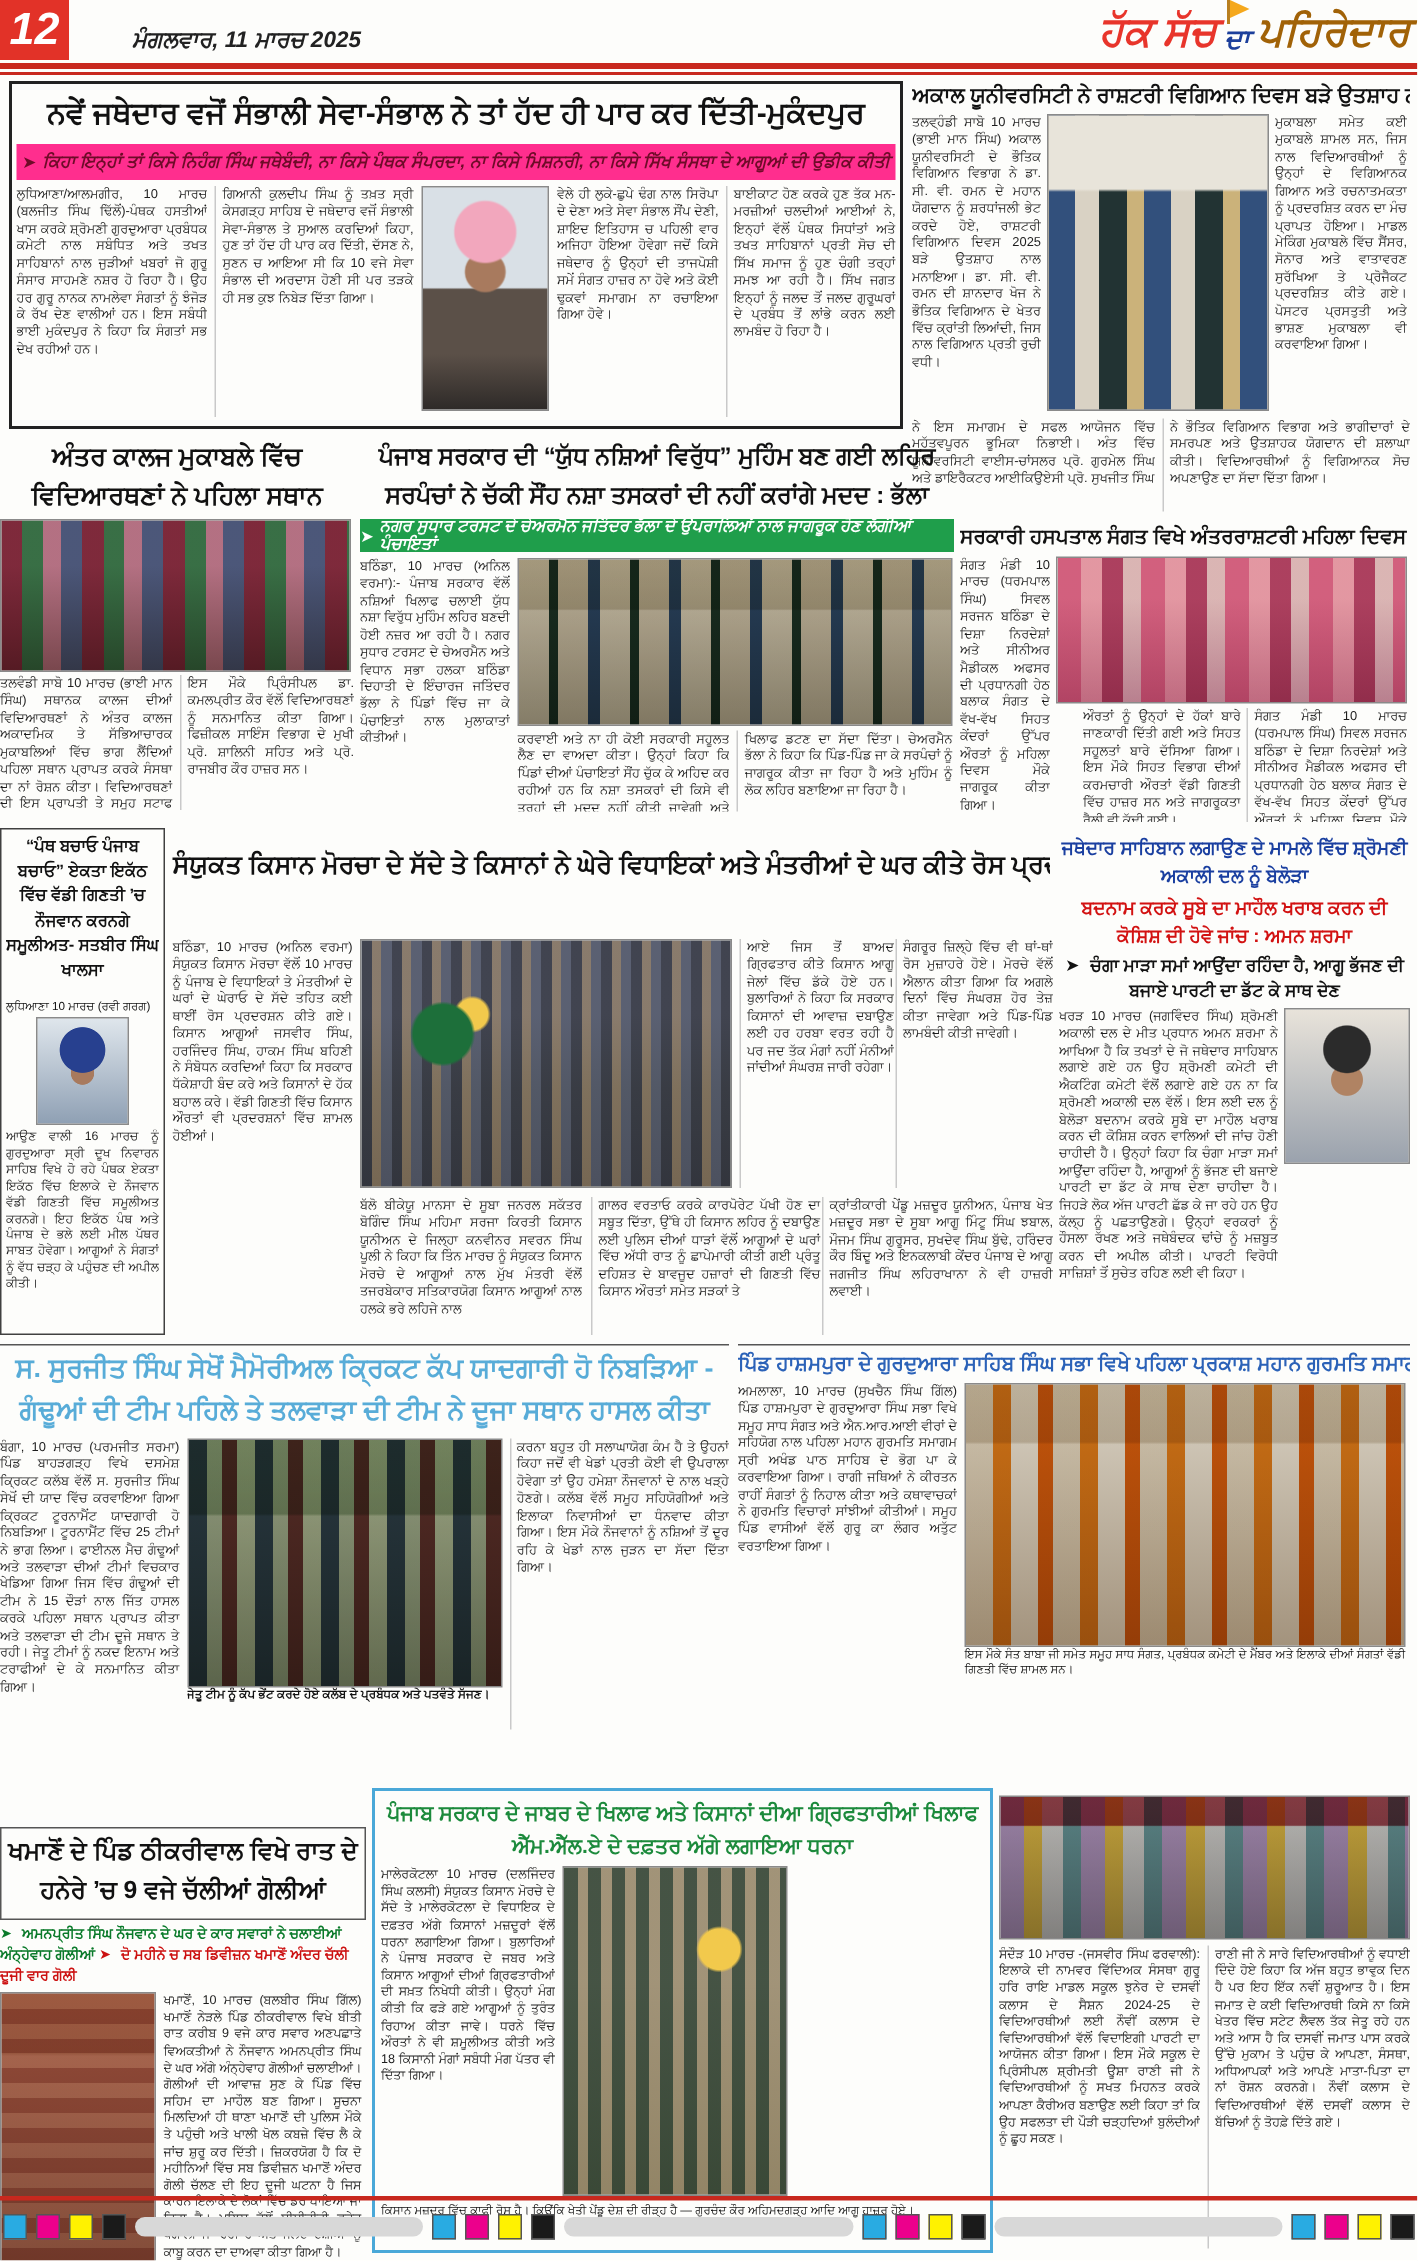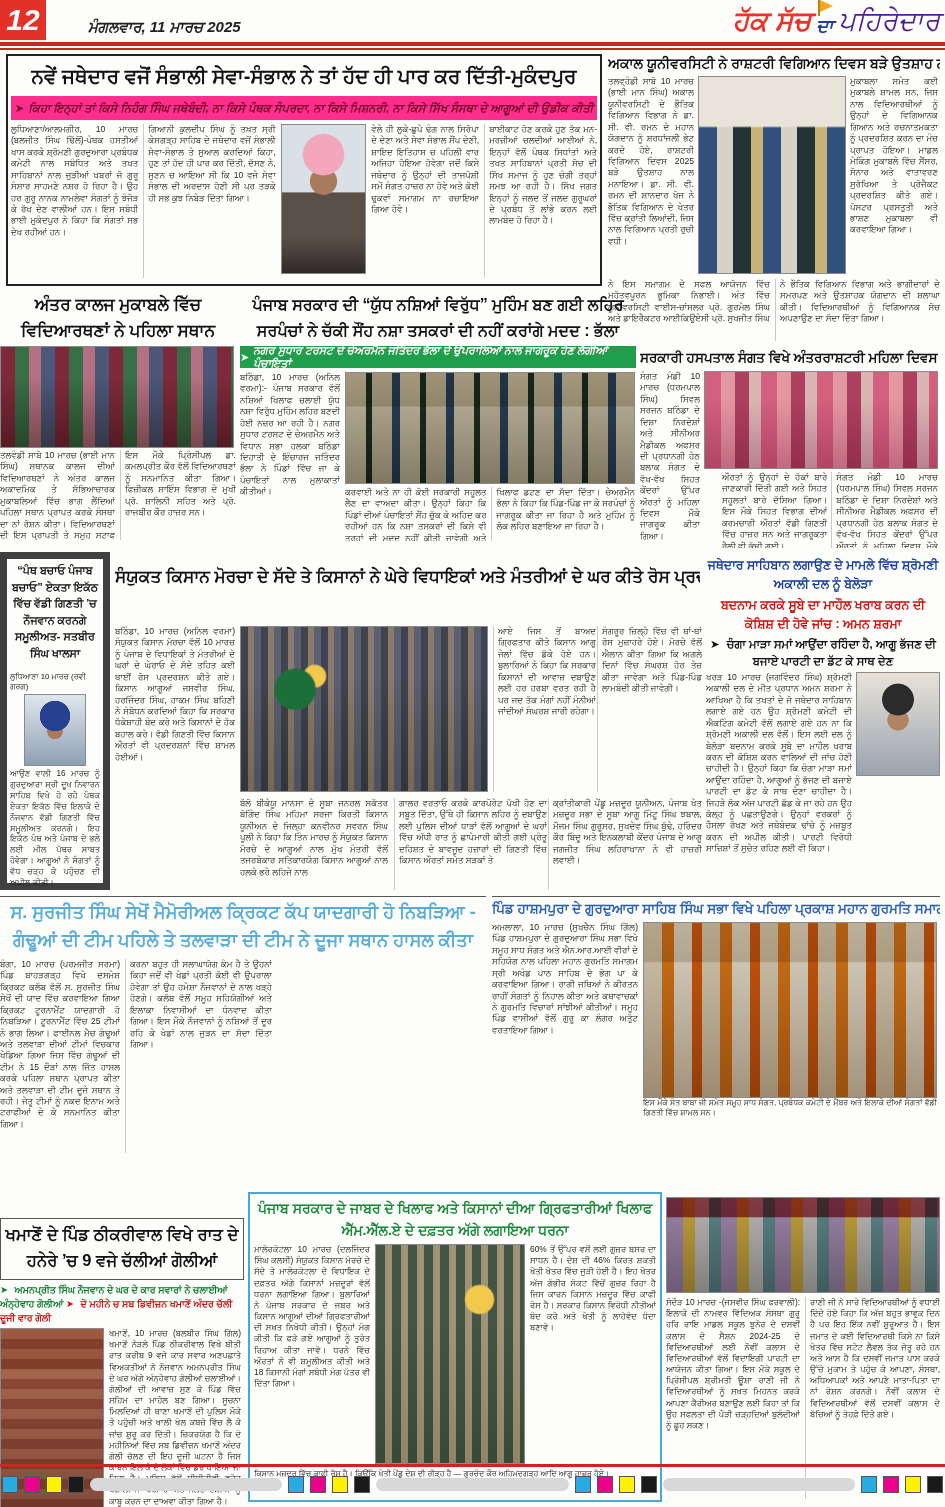--- a/index.html
+++ b/index.html
@@ -15,21 +15,21 @@
   .bargreen{background:#1f9e4b;color:#fff;font-weight:bold;font-style:italic;
            display:flex;align-items:center;justify-content:center;overflow:hidden;}
   .ptr{margin-right:4px;font-style:normal;}
   .rule-red{background:#c8281e;}
   
   .pgnum{background:#e23228;color:#fff;font-weight:bold;font-style:italic;font-size:30px;
          display:flex;align-items:center;justify-content:center;}
   .dateline{font-style:italic;font-weight:bold;font-size:15px;color:#222;}
   .brand{display:flex;align-items:flex-end;gap:5px;justify-content:flex-end;}
   .brand .r{color:#e8352b;font-weight:bold;font-style:italic;font-size:27px;}
-  .brand .b{color:#4c1d95;font-weight:normal;font-style:italic;font-size:27px;}
+  .brand .b{color:#a16207;font-weight:bold;font-style:italic;font-size:27px;}
   .brand .da{color:#1c3f9b;font-weight:bold;font-style:italic;font-size:18px;position:relative;}
   .flag{position:absolute;left:2px;top:-16px;width:2px;height:16px;background:#b87f1f;}
   .flag:after{content:"";position:absolute;left:2px;top:0;border-top:6px solid transparent;
               border-bottom:6px solid transparent;border-left:13px solid #f5a81c;}
   
   .ph-jathedar{background:radial-gradient(circle at 50% 20%,#f2a7bd 0 16%,transparent 17%),
      radial-gradient(circle at 50% 38%,#a87a5e 0 13%,transparent 14%),
      linear-gradient(180deg,#d9e0e6 0 45%,#5b5048 46% 75%,#2e2a28 100%);}
   .ph-univ{background:linear-gradient(180deg,#e8e4da 0 25%,transparent 26%),
      repeating-linear-gradient(90deg,#32507c 0 18px,#d9d2c4 18px 34px,#233 34px 52px,#cbb27a 52px 64px),
@@ -152,21 +152,21 @@
       <div style="width:234px;">
         <div class="photo ph-hospital" style="width:234px;height:98px;"></div>
         <div style="display:flex;gap:4px;height:76px;margin-top:3px;margin-left:18px;">
           <div class="col" style="width:116px;">ਔਰਤਾਂ ਨੂੰ ਉਨ੍ਹਾਂ ਦੇ ਹੱਕਾਂ ਬਾਰੇ ਜਾਣਕਾਰੀ ਦਿੱਤੀ ਗਈ ਅਤੇ ਸਿਹਤ ਸਹੂਲਤਾਂ ਬਾਰੇ ਦੱਸਿਆ ਗਿਆ। ਇਸ ਮੌਕੇ ਸਿਹਤ ਵਿਭਾਗ ਦੀਆਂ ਕਰਮਚਾਰੀ ਔਰਤਾਂ ਵੱਡੀ ਗਿਣਤੀ ਵਿੱਚ ਹਾਜ਼ਰ ਸਨ ਅਤੇ ਜਾਗਰੂਕਤਾ ਰੈਲੀ ਵੀ ਕੱਢੀ ਗਈ।</div>
           <div class="col colrule" style="width:112px;">ਸੰਗਤ ਮੰਡੀ 10 ਮਾਰਚ (ਧਰਮਪਾਲ ਸਿੰਘ) ਸਿਵਲ ਸਰਜਨ ਬਠਿੰਡਾ ਦੇ ਦਿਸ਼ਾ ਨਿਰਦੇਸ਼ਾਂ ਅਤੇ ਸੀਨੀਅਰ ਮੈਡੀਕਲ ਅਫਸਰ ਦੀ ਪ੍ਰਧਾਨਗੀ ਹੇਠ ਬਲਾਕ ਸੰਗਤ ਦੇ ਵੱਖ-ਵੱਖ ਸਿਹਤ ਕੇਂਦਰਾਂ ਉੱਪਰ ਔਰਤਾਂ ਨੂੰ ਮਹਿਲਾ ਦਿਵਸ ਮੌਕੇ ਜਾਗਰੂਕ ਕੀਤਾ ਗਿਆ।</div>
         </div>
       </div>
     </div>
   </div>
 
-  <div class="abs" style="left:0;top:552px;width:110px;height:338px;border:7px solid #404040;padding:3px;box-sizing:border-box;">
+  <div class="abs" style="left:0;top:552px;width:110px;height:338px;border:1px solid #404040;padding:3px;box-sizing:border-box;">
     <div class="hl" style="font-size:11px;line-height:1.5;height:108px;">“ਪੰਥ ਬਚਾਓ ਪੰਜਾਬ ਬਚਾਓ” ਏਕਤਾ ਇਕੱਠ ਵਿੱਚ ਵੱਡੀ ਗਿਣਤੀ ’ਚ ਨੌਜਵਾਨ ਕਰਨਗੇ ਸਮੂਲੀਅਤ- ਸਤਬੀਰ ਸਿੰਘ ਖਾਲਸਾ</div>
     <div style="font-size:7.8px;font-weight:normal;margin:2px 0;">ਲੁਧਿਆਣਾ 10 ਮਾਰਚ (ਰਵੀ ਗਰਗ)</div>
     <div class="photo ph-khalsa" style="width:62px;height:72px;margin:0 auto 3px;"></div>
     <div class="col" style="font-size:8.2px;height:128px;">ਆਉਣ ਵਾਲੀ 16 ਮਾਰਚ ਨੂੰ ਗੁਰਦੁਆਰਾ ਸ੍ਰੀ ਦੂਖ ਨਿਵਾਰਨ ਸਾਹਿਬ ਵਿਖੇ ਹੋ ਰਹੇ ਪੰਥਕ ਏਕਤਾ ਇਕੱਠ ਵਿੱਚ ਇਲਾਕੇ ਦੇ ਨੌਜਵਾਨ ਵੱਡੀ ਗਿਣਤੀ ਵਿੱਚ ਸਮੂਲੀਅਤ ਕਰਨਗੇ। ਇਹ ਇਕੱਠ ਪੰਥ ਅਤੇ ਪੰਜਾਬ ਦੇ ਭਲੇ ਲਈ ਮੀਲ ਪੱਥਰ ਸਾਬਤ ਹੋਵੇਗਾ। ਆਗੂਆਂ ਨੇ ਸੰਗਤਾਂ ਨੂੰ ਵੱਧ ਚੜ੍ਹ ਕੇ ਪਹੁੰਚਣ ਦੀ ਅਪੀਲ ਕੀਤੀ।</div>
   </div>
 
   <div class="abs" style="left:115px;top:556px;width:585px;height:336px;">
     <div class="hl" style="font-size:17px;height:42px;line-height:42px;white-space:nowrap;">ਸੰਯੁਕਤ ਕਿਸਾਨ ਮੋਰਚਾ ਦੇ ਸੱਦੇ ਤੇ ਕਿਸਾਨਾਂ ਨੇ ਘੇਰੇ ਵਿਧਾਇਕਾਂ ਅਤੇ ਮੰਤਰੀਆਂ ਦੇ ਘਰ ਕੀਤੇ ਰੋਸ ਪ੍ਰਦਰਸ਼ਨ</div>
     <div class="abs col" style="left:0;top:70px;width:120px;height:262px;">ਬਠਿੰਡਾ, 10 ਮਾਰਚ (ਅਨਿਲ ਵਰਮਾ) ਸੰਯੁਕਤ ਕਿਸਾਨ ਮੋਰਚਾ ਵੱਲੋਂ 10 ਮਾਰਚ ਨੂੰ ਪੰਜਾਬ ਦੇ ਵਿਧਾਇਕਾਂ ਤੇ ਮੰਤਰੀਆਂ ਦੇ ਘਰਾਂ ਦੇ ਘੇਰਾਓ ਦੇ ਸੱਦੇ ਤਹਿਤ ਕਈ ਥਾਈਂ ਰੋਸ ਪ੍ਰਦਰਸ਼ਨ ਕੀਤੇ ਗਏ। ਕਿਸਾਨ ਆਗੂਆਂ ਜਸਵੀਰ ਸਿੰਘ, ਹਰਜਿੰਦਰ ਸਿੰਘ, ਹਾਕਮ ਸਿੰਘ ਬਹਿਣੀ ਨੇ ਸੰਬੋਧਨ ਕਰਦਿਆਂ ਕਿਹਾ ਕਿ ਸਰਕਾਰ ਧੱਕੇਸ਼ਾਹੀ ਬੰਦ ਕਰੇ ਅਤੇ ਕਿਸਾਨਾਂ ਦੇ ਹੱਕ ਬਹਾਲ ਕਰੇ। ਵੱਡੀ ਗਿਣਤੀ ਵਿੱਚ ਕਿਸਾਨ ਔਰਤਾਂ ਵੀ ਪ੍ਰਦਰਸ਼ਨਾਂ ਵਿੱਚ ਸ਼ਾਮਲ ਹੋਈਆਂ।</div>
     <div class="abs photo ph-protest" style="left:125px;top:70px;width:248px;height:166px;"></div>
@@ -187,20 +187,24 @@
     <div style="height:216px;overflow:hidden;margin-top:2px;">
       <div class="photo ph-sharma" style="float:right;width:84px;height:104px;margin:0 0 3px 4px;"></div>
       <div class="col" style="height:216px;">ਖਰੜ 10 ਮਾਰਚ (ਜਗਵਿੰਦਰ ਸਿੰਘ) ਸ਼੍ਰੋਮਣੀ ਅਕਾਲੀ ਦਲ ਦੇ ਮੀਤ ਪ੍ਰਧਾਨ ਅਮਨ ਸ਼ਰਮਾ ਨੇ ਆਖਿਆ ਹੈ ਕਿ ਤਖਤਾਂ ਦੇ ਜੋ ਜਥੇਦਾਰ ਸਾਹਿਬਾਨ ਲਗਾਏ ਗਏ ਹਨ ਉਹ ਸ਼੍ਰੋਮਣੀ ਕਮੇਟੀ ਦੀ ਐਕਟਿੰਗ ਕਮੇਟੀ ਵੱਲੋਂ ਲਗਾਏ ਗਏ ਹਨ ਨਾ ਕਿ ਸ਼੍ਰੋਮਣੀ ਅਕਾਲੀ ਦਲ ਵੱਲੋਂ। ਇਸ ਲਈ ਦਲ ਨੂੰ ਬੇਲੋੜਾ ਬਦਨਾਮ ਕਰਕੇ ਸੂਬੇ ਦਾ ਮਾਹੌਲ ਖਰਾਬ ਕਰਨ ਦੀ ਕੋਸ਼ਿਸ਼ ਕਰਨ ਵਾਲਿਆਂ ਦੀ ਜਾਂਚ ਹੋਣੀ ਚਾਹੀਦੀ ਹੈ। ਉਨ੍ਹਾਂ ਕਿਹਾ ਕਿ ਚੰਗਾ ਮਾੜਾ ਸਮਾਂ ਆਉਂਦਾ ਰਹਿੰਦਾ ਹੈ, ਆਗੂਆਂ ਨੂੰ ਭੱਜਣ ਦੀ ਬਜਾਏ ਪਾਰਟੀ ਦਾ ਡੱਟ ਕੇ ਸਾਥ ਦੇਣਾ ਚਾਹੀਦਾ ਹੈ। ਜਿਹੜੇ ਲੋਕ ਅੱਜ ਪਾਰਟੀ ਛੱਡ ਕੇ ਜਾ ਰਹੇ ਹਨ ਉਹ ਕੱਲ੍ਹ ਨੂੰ ਪਛਤਾਉਣਗੇ। ਉਨ੍ਹਾਂ ਵਰਕਰਾਂ ਨੂੰ ਹੌਸਲਾ ਰੱਖਣ ਅਤੇ ਜਥੇਬੰਦਕ ਢਾਂਚੇ ਨੂੰ ਮਜ਼ਬੂਤ ਕਰਨ ਦੀ ਅਪੀਲ ਕੀਤੀ। ਪਾਰਟੀ ਵਿਰੋਧੀ ਸਾਜ਼ਿਸ਼ਾਂ ਤੋਂ ਸੁਚੇਤ ਰਹਿਣ ਲਈ ਵੀ ਕਿਹਾ।</div>
     </div>
   </div>
 
   <div class="abs" style="left:0;top:896px;width:486px;height:262px;border-top:1px solid #555;padding-top:2px;box-sizing:border-box;">
     <div class="hl" style="font-size:18px;color:#58acd8;line-height:1.55;height:58px;">ਸ. ਸੁਰਜੀਤ ਸਿੰਘ ਸੇਖੋਂ ਮੈਮੋਰੀਅਲ ਕ੍ਰਿਕਟ ਕੱਪ ਯਾਦਗਾਰੀ ਹੋ ਨਿਬੜਿਆ - ਗੰਢੂਆਂ ਦੀ ਟੀਮ ਪਹਿਲੇ ਤੇ ਤਲਵਾੜਾ ਦੀ ਟੀਮ ਨੇ ਦੂਜਾ ਸਥਾਨ ਹਾਸਲ ਕੀਤਾ</div>
     <div style="display:flex;gap:5px;height:194px;margin-top:2px;">
       <div class="col" style="width:120px;">ਬੰਗਾ, 10 ਮਾਰਚ (ਪਰਮਜੀਤ ਸਰਮਾ) ਪਿੰਡ ਬਾਹੜਗੜ੍ਹ ਵਿਖੇ ਦਸਮੇਸ਼ ਕ੍ਰਿਕਟ ਕਲੱਬ ਵੱਲੋਂ ਸ. ਸੁਰਜੀਤ ਸਿੰਘ ਸੇਖੋਂ ਦੀ ਯਾਦ ਵਿੱਚ ਕਰਵਾਇਆ ਗਿਆ ਕ੍ਰਿਕਟ ਟੂਰਨਾਮੈਂਟ ਯਾਦਗਾਰੀ ਹੋ ਨਿਬੜਿਆ। ਟੂਰਨਾਮੈਂਟ ਵਿੱਚ 25 ਟੀਮਾਂ ਨੇ ਭਾਗ ਲਿਆ। ਫਾਈਨਲ ਮੈਚ ਗੰਢੂਆਂ ਅਤੇ ਤਲਵਾੜਾ ਦੀਆਂ ਟੀਮਾਂ ਵਿਚਕਾਰ ਖੇਡਿਆ ਗਿਆ ਜਿਸ ਵਿੱਚ ਗੰਢੂਆਂ ਦੀ ਟੀਮ ਨੇ 15 ਦੌੜਾਂ ਨਾਲ ਜਿੱਤ ਹਾਸਲ ਕਰਕੇ ਪਹਿਲਾ ਸਥਾਨ ਪ੍ਰਾਪਤ ਕੀਤਾ ਅਤੇ ਤਲਵਾੜਾ ਦੀ ਟੀਮ ਦੂਜੇ ਸਥਾਨ ਤੇ ਰਹੀ। ਜੇਤੂ ਟੀਮਾਂ ਨੂੰ ਨਕਦ ਇਨਾਮ ਅਤੇ ਟਰਾਫੀਆਂ ਦੇ ਕੇ ਸਨਮਾਨਿਤ ਕੀਤਾ ਗਿਆ।</div>
+      <div style="width:210px;">
+        <div class="photo ph-cricket" style="width:210px;height:166px;"></div>
+        <div style="font-size:8px;font-weight:bold;line-height:1.3;overflow:hidden;height:24px;">ਜੇਤੂ ਟੀਮ ਨੂੰ ਕੱਪ ਭੇਂਟ ਕਰਦੇ ਹੋਏ ਕਲੱਬ ਦੇ ਪ੍ਰਬੰਧਕ ਅਤੇ ਪਤਵੰਤੇ ਸੱਜਣ।</div>
+      </div>
       <div class="col colrule" style="width:142px;">ਕਰਨਾ ਬਹੁਤ ਹੀ ਸਲਾਘਾਯੋਗ ਕੰਮ ਹੈ ਤੇ ਉਹਨਾਂ ਕਿਹਾ ਜਦੋਂ ਵੀ ਖੇਡਾਂ ਪ੍ਰਤੀ ਕੋਈ ਵੀ ਉਪਰਾਲਾ ਹੋਵੇਗਾ ਤਾਂ ਉਹ ਹਮੇਸ਼ਾ ਨੌਜਵਾਨਾਂ ਦੇ ਨਾਲ ਖੜ੍ਹੇ ਹੋਣਗੇ। ਕਲੱਬ ਵੱਲੋਂ ਸਮੂਹ ਸਹਿਯੋਗੀਆਂ ਅਤੇ ਇਲਾਕਾ ਨਿਵਾਸੀਆਂ ਦਾ ਧੰਨਵਾਦ ਕੀਤਾ ਗਿਆ। ਇਸ ਮੌਕੇ ਨੌਜਵਾਨਾਂ ਨੂੰ ਨਸ਼ਿਆਂ ਤੋਂ ਦੂਰ ਰਹਿ ਕੇ ਖੇਡਾਂ ਨਾਲ ਜੁੜਨ ਦਾ ਸੱਦਾ ਦਿੱਤਾ ਗਿਆ।</div>
     </div>
   </div>
 
   <div class="abs" style="left:492px;top:896px;width:448px;height:248px;border-top:1px solid #555;padding-top:2px;box-sizing:border-box;">
     <div class="hl" style="font-size:13.5px;color:#2b62b8;height:20px;line-height:20px;white-space:nowrap;">ਪਿੰਡ ਹਾਸ਼ਮਪੁਰਾ ਦੇ ਗੁਰਦੁਆਰਾ ਸਾਹਿਬ ਸਿੰਘ ਸਭਾ ਵਿਖੇ ਪਹਿਲਾ ਪ੍ਰਕਾਸ਼ ਮਹਾਨ ਗੁਰਮਤਿ ਸਮਾਗਮ ਕਰਾਇਆ ਗਿਆ</div>
     <div style="display:flex;gap:5px;height:220px;margin-top:3px;">
       <div class="col" style="width:146px;">ਅਮਲਾਲਾ, 10 ਮਾਰਚ (ਸੁਖਚੈਨ ਸਿੰਘ ਗਿੱਲ) ਪਿੰਡ ਹਾਸ਼ਮਪੁਰਾ ਦੇ ਗੁਰਦੁਆਰਾ ਸਿੰਘ ਸਭਾ ਵਿਖੇ ਸਮੂਹ ਸਾਧ ਸੰਗਤ ਅਤੇ ਐਨ.ਆਰ.ਆਈ ਵੀਰਾਂ ਦੇ ਸਹਿਯੋਗ ਨਾਲ ਪਹਿਲਾ ਮਹਾਨ ਗੁਰਮਤਿ ਸਮਾਗਮ ਸ੍ਰੀ ਅਖੰਡ ਪਾਠ ਸਾਹਿਬ ਦੇ ਭੋਗ ਪਾ ਕੇ ਕਰਵਾਇਆ ਗਿਆ। ਰਾਗੀ ਜਥਿਆਂ ਨੇ ਕੀਰਤਨ ਰਾਹੀਂ ਸੰਗਤਾਂ ਨੂੰ ਨਿਹਾਲ ਕੀਤਾ ਅਤੇ ਕਥਾਵਾਚਕਾਂ ਨੇ ਗੁਰਮਤਿ ਵਿਚਾਰਾਂ ਸਾਂਝੀਆਂ ਕੀਤੀਆਂ। ਸਮੂਹ ਪਿੰਡ ਵਾਸੀਆਂ ਵੱਲੋਂ ਗੁਰੂ ਕਾ ਲੰਗਰ ਅਤੁੱਟ ਵਰਤਾਇਆ ਗਿਆ।</div>
       <div style="width:294px;">
         <div class="photo ph-gurdwara" style="width:294px;height:176px;"></div>
@@ -222,21 +226,20 @@
       <div class="photo ph-house" style="width:104px;height:222px;"></div>
       <div class="col" style="width:132px;font-size:8.4px;">ਖਮਾਣੋਂ, 10 ਮਾਰਚ (ਬਲਬੀਰ ਸਿੰਘ ਗਿੱਲ) ਖਮਾਣੋਂ ਨੇੜਲੇ ਪਿੰਡ ਠੀਕਰੀਵਾਲ ਵਿਖੇ ਬੀਤੀ ਰਾਤ ਕਰੀਬ 9 ਵਜੇ ਕਾਰ ਸਵਾਰ ਅਣਪਛਾਤੇ ਵਿਅਕਤੀਆਂ ਨੇ ਨੌਜਵਾਨ ਅਮਨਪ੍ਰੀਤ ਸਿੰਘ ਦੇ ਘਰ ਅੱਗੇ ਅੰਨ੍ਹੇਵਾਹ ਗੋਲੀਆਂ ਚਲਾਈਆਂ। ਗੋਲੀਆਂ ਦੀ ਆਵਾਜ਼ ਸੁਣ ਕੇ ਪਿੰਡ ਵਿੱਚ ਸਹਿਮ ਦਾ ਮਾਹੌਲ ਬਣ ਗਿਆ। ਸੂਚਨਾ ਮਿਲਦਿਆਂ ਹੀ ਥਾਣਾ ਖਮਾਣੋਂ ਦੀ ਪੁਲਿਸ ਮੌਕੇ ਤੇ ਪਹੁੰਚੀ ਅਤੇ ਖਾਲੀ ਖੋਲ ਕਬਜ਼ੇ ਵਿੱਚ ਲੈ ਕੇ ਜਾਂਚ ਸ਼ੁਰੂ ਕਰ ਦਿੱਤੀ। ਜ਼ਿਕਰਯੋਗ ਹੈ ਕਿ ਦੋ ਮਹੀਨਿਆਂ ਵਿੱਚ ਸਬ ਡਿਵੀਜ਼ਨ ਖਮਾਣੋਂ ਅੰਦਰ ਗੋਲੀ ਚੱਲਣ ਦੀ ਇਹ ਦੂਜੀ ਘਟਨਾ ਹੈ ਜਿਸ ਕਾਰਨ ਇਲਾਕੇ ਦੇ ਲੋਕਾਂ ਵਿੱਚ ਡਰ ਪਾਇਆ ਜਾ ਰਿਹਾ ਹੈ। ਪੁਲਿਸ ਵੱਲੋਂ ਸੀਸੀਟੀਵੀ ਫੁਟੇਜ ਖੰਗਾਲੀ ਜਾ ਰਹੀ ਹੈ ਅਤੇ ਜਲਦ ਦੋਸ਼ੀਆਂ ਨੂੰ ਕਾਬੂ ਕਰਨ ਦਾ ਦਾਅਵਾ ਕੀਤਾ ਗਿਆ ਹੈ।</div>
     </div>
   </div>
 
   <div class="abs" style="left:248px;top:1192px;width:414px;height:310px;border:2px solid #4aa8d8;padding:4px;box-sizing:border-box;">
     <div class="hl" style="font-size:14px;color:#1c8a3c;line-height:1.55;height:46px;">ਪੰਜਾਬ ਸਰਕਾਰ ਦੇ ਜਾਬਰ ਦੇ ਖਿਲਾਫ ਅਤੇ ਕਿਸਾਨਾਂ ਦੀਆ ਗ੍ਰਿਫਤਾਰੀਆਂ ਖਿਲਾਫ ਐੱਮ.ਐੱਲ.ਏ ਦੇ ਦਫ਼ਤਰ ਅੱਗੇ ਲਗਾਇਆ ਧਰਨਾ</div>
     <div style="display:flex;gap:5px;height:222px;">
       <div class="col" style="width:116px;font-size:8.4px;">ਮਾਲੇਰਕੋਟਲਾ 10 ਮਾਰਚ (ਦਲਜਿੰਦਰ ਸਿੰਘ ਕਲਸੀ) ਸੰਯੁਕਤ ਕਿਸਾਨ ਮੋਰਚੇ ਦੇ ਸੱਦੇ ਤੇ ਮਾਲੇਰਕੋਟਲਾ ਦੇ ਵਿਧਾਇਕ ਦੇ ਦਫ਼ਤਰ ਅੱਗੇ ਕਿਸਾਨਾਂ ਮਜ਼ਦੂਰਾਂ ਵੱਲੋਂ ਧਰਨਾ ਲਗਾਇਆ ਗਿਆ। ਬੁਲਾਰਿਆਂ ਨੇ ਪੰਜਾਬ ਸਰਕਾਰ ਦੇ ਜਬਰ ਅਤੇ ਕਿਸਾਨ ਆਗੂਆਂ ਦੀਆਂ ਗ੍ਰਿਫਤਾਰੀਆਂ ਦੀ ਸਖ਼ਤ ਨਿਖੇਧੀ ਕੀਤੀ। ਉਨ੍ਹਾਂ ਮੰਗ ਕੀਤੀ ਕਿ ਫੜੇ ਗਏ ਆਗੂਆਂ ਨੂੰ ਤੁਰੰਤ ਰਿਹਾਅ ਕੀਤਾ ਜਾਵੇ। ਧਰਨੇ ਵਿੱਚ ਔਰਤਾਂ ਨੇ ਵੀ ਸ਼ਮੂਲੀਅਤ ਕੀਤੀ ਅਤੇ 18 ਕਿਸਾਨੀ ਮੰਗਾਂ ਸਬੰਧੀ ਮੰਗ ਪੱਤਰ ਵੀ ਦਿੱਤਾ ਗਿਆ।</div>
       <div class="photo ph-dharna" style="width:150px;height:220px;"></div>
-      <div class="col" style="width:126px;font-size:8.4px;">60% ਤੋਂ ਉੱਪਰ ਵਸੋਂ ਲਈ ਗੁਜ਼ਰ ਬਸਰ ਦਾ ਸਾਧਨ ਹੈ। ਦੇਸ਼ ਦੀ 46% ਕਿਰਤ ਸ਼ਕਤੀ ਖੇਤੀ ਖੇਤਰ ਵਿੱਚ ਜੁੜੀ ਹੋਈ ਹੈ। ਇਹ ਖੇਤਰ ਅੱਜ ਗੰਭੀਰ ਸੰਕਟ ਵਿੱਚੋਂ ਗੁਜ਼ਰ ਰਿਹਾ ਹੈ ਜਿਸ ਕਾਰਨ ਕਿਸਾਨ ਮਜ਼ਦੂਰ ਵਿੱਚ ਕਾਫੀ ਰੋਸ ਹੈ। ਸਰਕਾਰ ਕਿਸਾਨ ਵਿਰੋਧੀ ਨੀਤੀਆਂ ਬੰਦ ਕਰੇ ਅਤੇ ਖੇਤੀ ਨੂੰ ਲਾਹੇਵੰਦ ਧੰਦਾ ਬਣਾਵੇ।</div>
     </div>
     <div style="font-size:7.8px;line-height:1.3;overflow:hidden;height:24px;margin-top:3px;text-align:justify;">ਕਿਸਾਨ ਮਜ਼ਦੂਰ ਵਿੱਚ ਕਾਫੀ ਰੋਸ ਹੈ। ਕਿਉਂਕਿ ਖੇਤੀ ਪੇਂਡੂ ਦੇਸ਼ ਦੀ ਰੀੜ੍ਹ ਹੈ — ਗੁਰਚੰਦ ਕੌਰ ਅਹਿਮਦਗੜ੍ਹ ਆਦਿ ਆਗੂ ਹਾਜ਼ਰ ਹੋਏ।</div>
   </div>
 
   <div class="abs" style="left:666px;top:1197px;width:274px;height:305px;">
     <div class="photo ph-farewell" style="width:274px;height:96px;"></div>
     <div style="display:flex;gap:5px;height:202px;margin-top:4px;">
       <div class="col" style="width:134px;font-size:8.4px;">ਸੰਦੌੜ 10 ਮਾਰਚ -(ਜਸਵੀਰ ਸਿੰਘ ਫਰਵਾਲੀ): ਇਲਾਕੇ ਦੀ ਨਾਮਵਰ ਵਿੱਦਿਅਕ ਸੰਸਥਾ ਗੁਰੂ ਹਰਿ ਰਾਇ ਮਾਡਲ ਸਕੂਲ ਝੁਨੇਰ ਦੇ ਦਸਵੀਂ ਕਲਾਸ ਦੇ ਸੈਸ਼ਨ 2024-25 ਦੇ ਵਿਦਿਆਰਥੀਆਂ ਲਈ ਨੌਵੀਂ ਕਲਾਸ ਦੇ ਵਿਦਿਆਰਥੀਆਂ ਵੱਲੋਂ ਵਿਦਾਇਗੀ ਪਾਰਟੀ ਦਾ ਆਯੋਜਨ ਕੀਤਾ ਗਿਆ। ਇਸ ਮੌਕੇ ਸਕੂਲ ਦੇ ਪ੍ਰਿੰਸੀਪਲ ਸ਼੍ਰੀਮਤੀ ਊਸ਼ਾ ਰਾਣੀ ਜੀ ਨੇ ਵਿਦਿਆਰਥੀਆਂ ਨੂੰ ਸਖਤ ਮਿਹਨਤ ਕਰਕੇ ਆਪਣਾ ਕੈਰੀਅਰ ਬਣਾਉਣ ਲਈ ਕਿਹਾ ਤਾਂ ਕਿ ਉਹ ਸਫਲਤਾ ਦੀ ਪੌੜੀ ਚੜ੍ਹਦਿਆਂ ਬੁਲੰਦੀਆਂ ਨੂੰ ਛੂਹ ਸਕਣ।</div>
       <div class="col colrule" style="width:130px;font-size:8.4px;">ਰਾਣੀ ਜੀ ਨੇ ਸਾਰੇ ਵਿਦਿਆਰਥੀਆਂ ਨੂੰ ਵਧਾਈ ਦਿੰਦੇ ਹੋਏ ਕਿਹਾ ਕਿ ਅੱਜ ਬਹੁਤ ਭਾਵੁਕ ਦਿਨ ਹੈ ਪਰ ਇਹ ਇੱਕ ਨਵੀਂ ਸ਼ੁਰੂਆਤ ਹੈ। ਇਸ ਜਮਾਤ ਦੇ ਕਈ ਵਿਦਿਆਰਥੀ ਕਿਸੇ ਨਾ ਕਿਸੇ ਖੇਤਰ ਵਿੱਚ ਸਟੇਟ ਲੈਵਲ ਤੱਕ ਜੇਤੂ ਰਹੇ ਹਨ ਅਤੇ ਆਸ ਹੈ ਕਿ ਦਸਵੀਂ ਜਮਾਤ ਪਾਸ ਕਰਕੇ ਉੱਚੇ ਮੁਕਾਮ ਤੇ ਪਹੁੰਚ ਕੇ ਆਪਣਾ, ਸੰਸਥਾ, ਅਧਿਆਪਕਾਂ ਅਤੇ ਆਪਣੇ ਮਾਤਾ-ਪਿਤਾ ਦਾ ਨਾਂ ਰੋਸ਼ਨ ਕਰਨਗੇ। ਨੌਵੀਂ ਕਲਾਸ ਦੇ ਵਿਦਿਆਰਥੀਆਂ ਵੱਲੋਂ ਦਸਵੀਂ ਕਲਾਸ ਦੇ ਬੱਚਿਆਂ ਨੂੰ ਤੋਹਫ਼ੇ ਦਿੱਤੇ ਗਏ।</div>
     </div>

